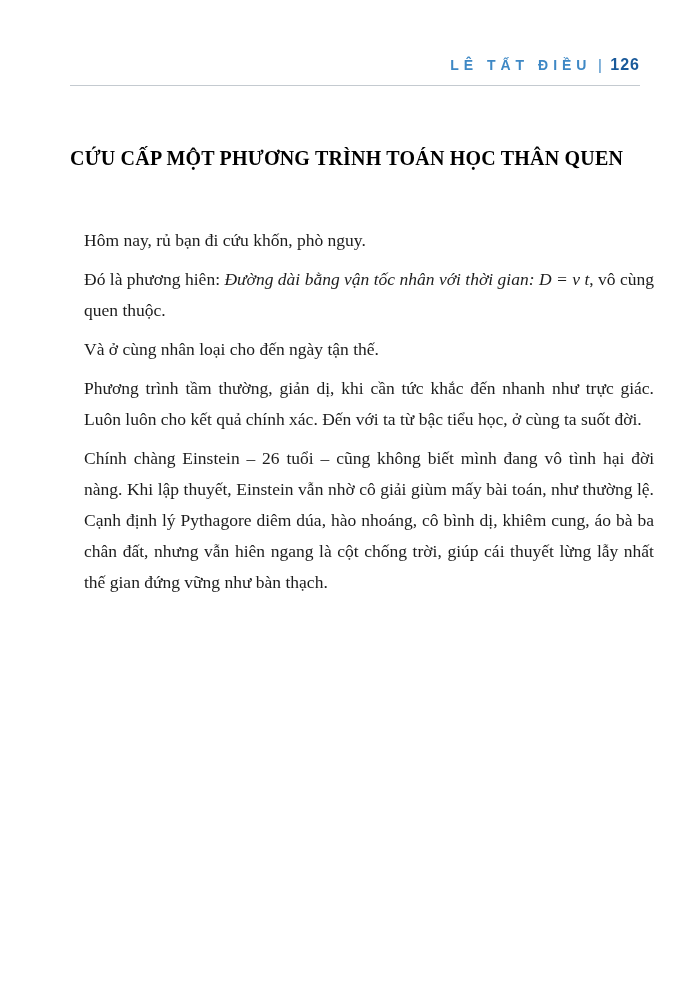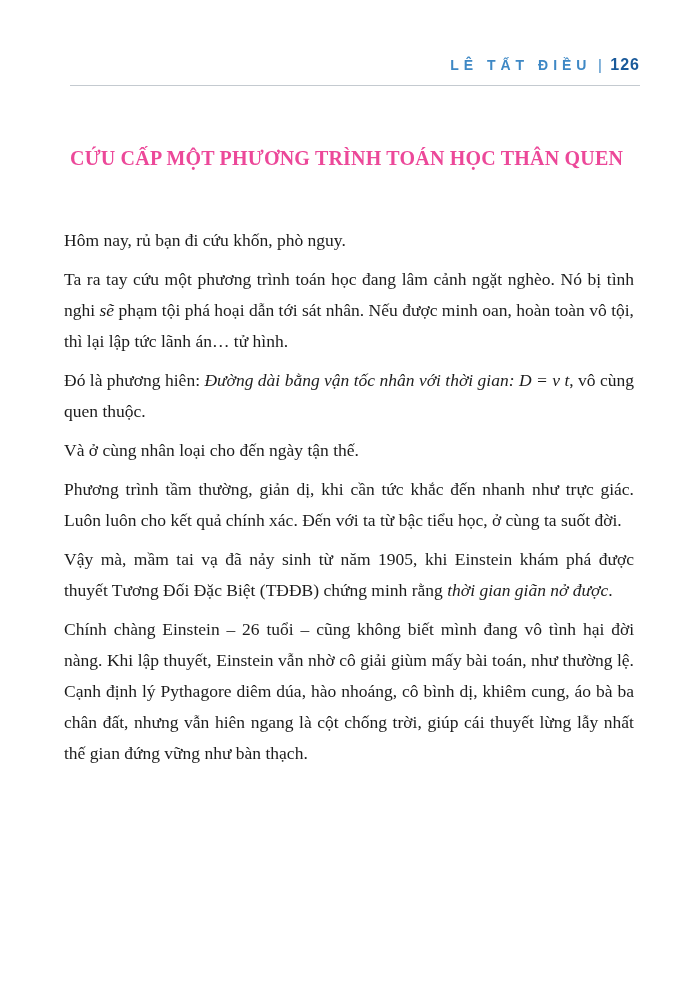--- a/index.html
+++ b/index.html
@@ -57,26 +57,26 @@
   }
   .page-title {
     position: absolute;
     top: 147px;
     left: 70px;
     width: 570px;
     margin: 0;
     font-size: 20px;
     font-weight: bold;
     letter-spacing: 0.2px;
-    color: #ec4899;
+    color: #000000;
   }
   .body-text {
     position: absolute;
     top: 225px;
-    left: 64px;
+    left: 84px;
     width: 570px;
     font-size: 17.5px;
     line-height: 31px;
     text-align: justify;
   }
   .body-text p.para {
     margin: 0 0 8px 0;
   }
   .body-text em {
     font-style: italic;
@@ -92,21 +92,19 @@
     <span class="header-sep">|</span>
     <span class="header-pagenum">126</span>
   </header>
 
   <hr class="header-rule">
 
   <h1 class="page-title">CỨU CẤP MỘT PHƯƠNG TRÌNH TOÁN HỌC THÂN QUEN</h1>
 
   <main class="body-text">
       <p class="para"><span>Hôm nay, rủ bạn đi cứu khốn, phò nguy.</span></p>
-      <p class="para"><span>Ta ra tay cứu một phương trình toán học đang lâm cảnh ngặt nghèo. Nó bị tình nghi </span><em>sẽ</em><span> phạm tội phá hoại dẫn tới sát nhân. Nếu được minh oan, hoàn toàn vô tội, thì lại lập tức lãnh án… tử hình.</span></p>
       <p class="para"><span>Đó là phương hiên: </span><em>Đường dài bằng vận tốc nhân với thời gian: D = v t</em><span>, vô cùng quen thuộc.</span></p>
       <p class="para"><span>Và ở cùng nhân loại cho đến ngày tận thế.</span></p>
       <p class="para"><span>Phương trình tầm thường, giản dị, khi cần tức khắc đến nhanh như trực giác. Luôn luôn cho kết quả chính xác. Đến với ta từ bậc tiểu học, ở cùng ta suốt đời.</span></p>
-      <p class="para"><span>Vậy mà, mầm tai vạ đã nảy sinh từ năm 1905, khi Einstein khám phá được thuyết Tương Đối Đặc Biệt (TĐĐB) chứng minh rằng </span><em>thời gian giãn nở được</em><span>.</span></p>
       <p class="para"><span>Chính chàng Einstein – 26 tuổi – cũng không biết mình đang vô tình hại đời nàng. Khi lập thuyết, Einstein vẫn nhờ cô giải giùm mấy bài toán, như thường lệ. Cạnh định lý Pythagore diêm dúa, hào nhoáng, cô bình dị, khiêm cung, áo bà ba chân đất, nhưng vẫn hiên ngang là cột chống trời, giúp cái thuyết lừng lẫy nhất thế gian đứng vững như bàn thạch.</span></p>
     </main>
 
 </div>
 
 </body></html>

